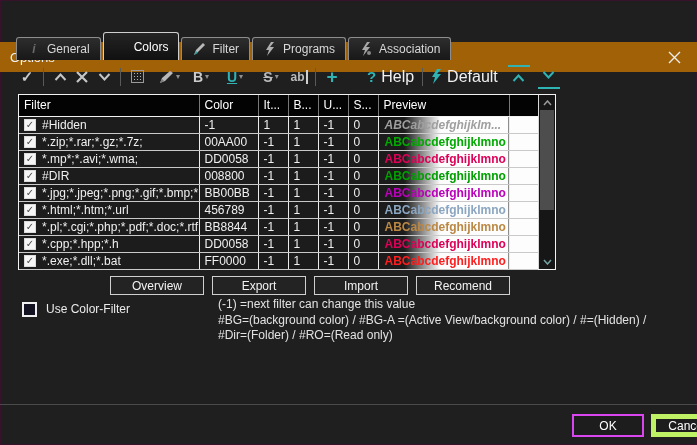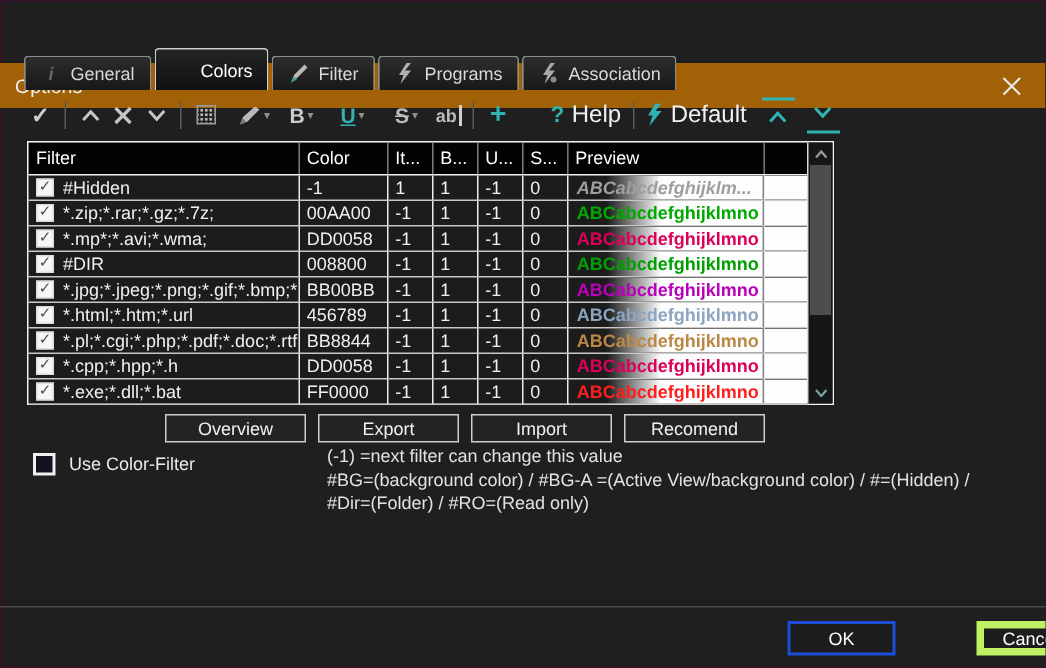--- a/index.html
+++ b/index.html
@@ -74,21 +74,21 @@
     display:flex; align-items:center; justify-content:center; font-family:"Liberation Sans", sans-serif; }
   
   .ucf { position:absolute; left:22px; top:302px; display:flex; align-items:flex-start; gap:9px; }
   .ucf-box { width:15px; height:15px; border:2px solid #f0f0f0; background:#121220; }
   .ucf-label { font-size:12px; color:#eaeaea; }
   .helpblock { position:absolute; left:218px; top:297px; width:465px; font-size:12px; line-height:15.5px; color:#e2e2e2; }
   
   .foot-sep { position:absolute; left:0; right:0; top:404px; height:1px; background:#4a4a4a; }
   .ok-btn, .cancel-btn { position:absolute; top:414px; width:72px; height:23px; background:#1d1d1d; color:#ffffff; font-size:12px;
     display:flex; align-items:center; justify-content:center; font-family:"Liberation Sans", sans-serif; }
-  .ok-btn { left:525px; border:2px solid #1d4ed8; }
+  .ok-btn { left:572px; border:2px solid #d946ef; }
   .cancel-btn { left:651px; border:5px solid #bef264; }
 </style>
 </head>
 <body>
 
 <div class="titlebar">
   <span class="title-text">Options</span>
   <span class="close-btn">
     <svg width="13" height="13" viewBox="0 0 13 13">
       <path d="M1 1 L12 12 M12 1 L1 12" stroke="#ececec" stroke-width="1.4"></path>

